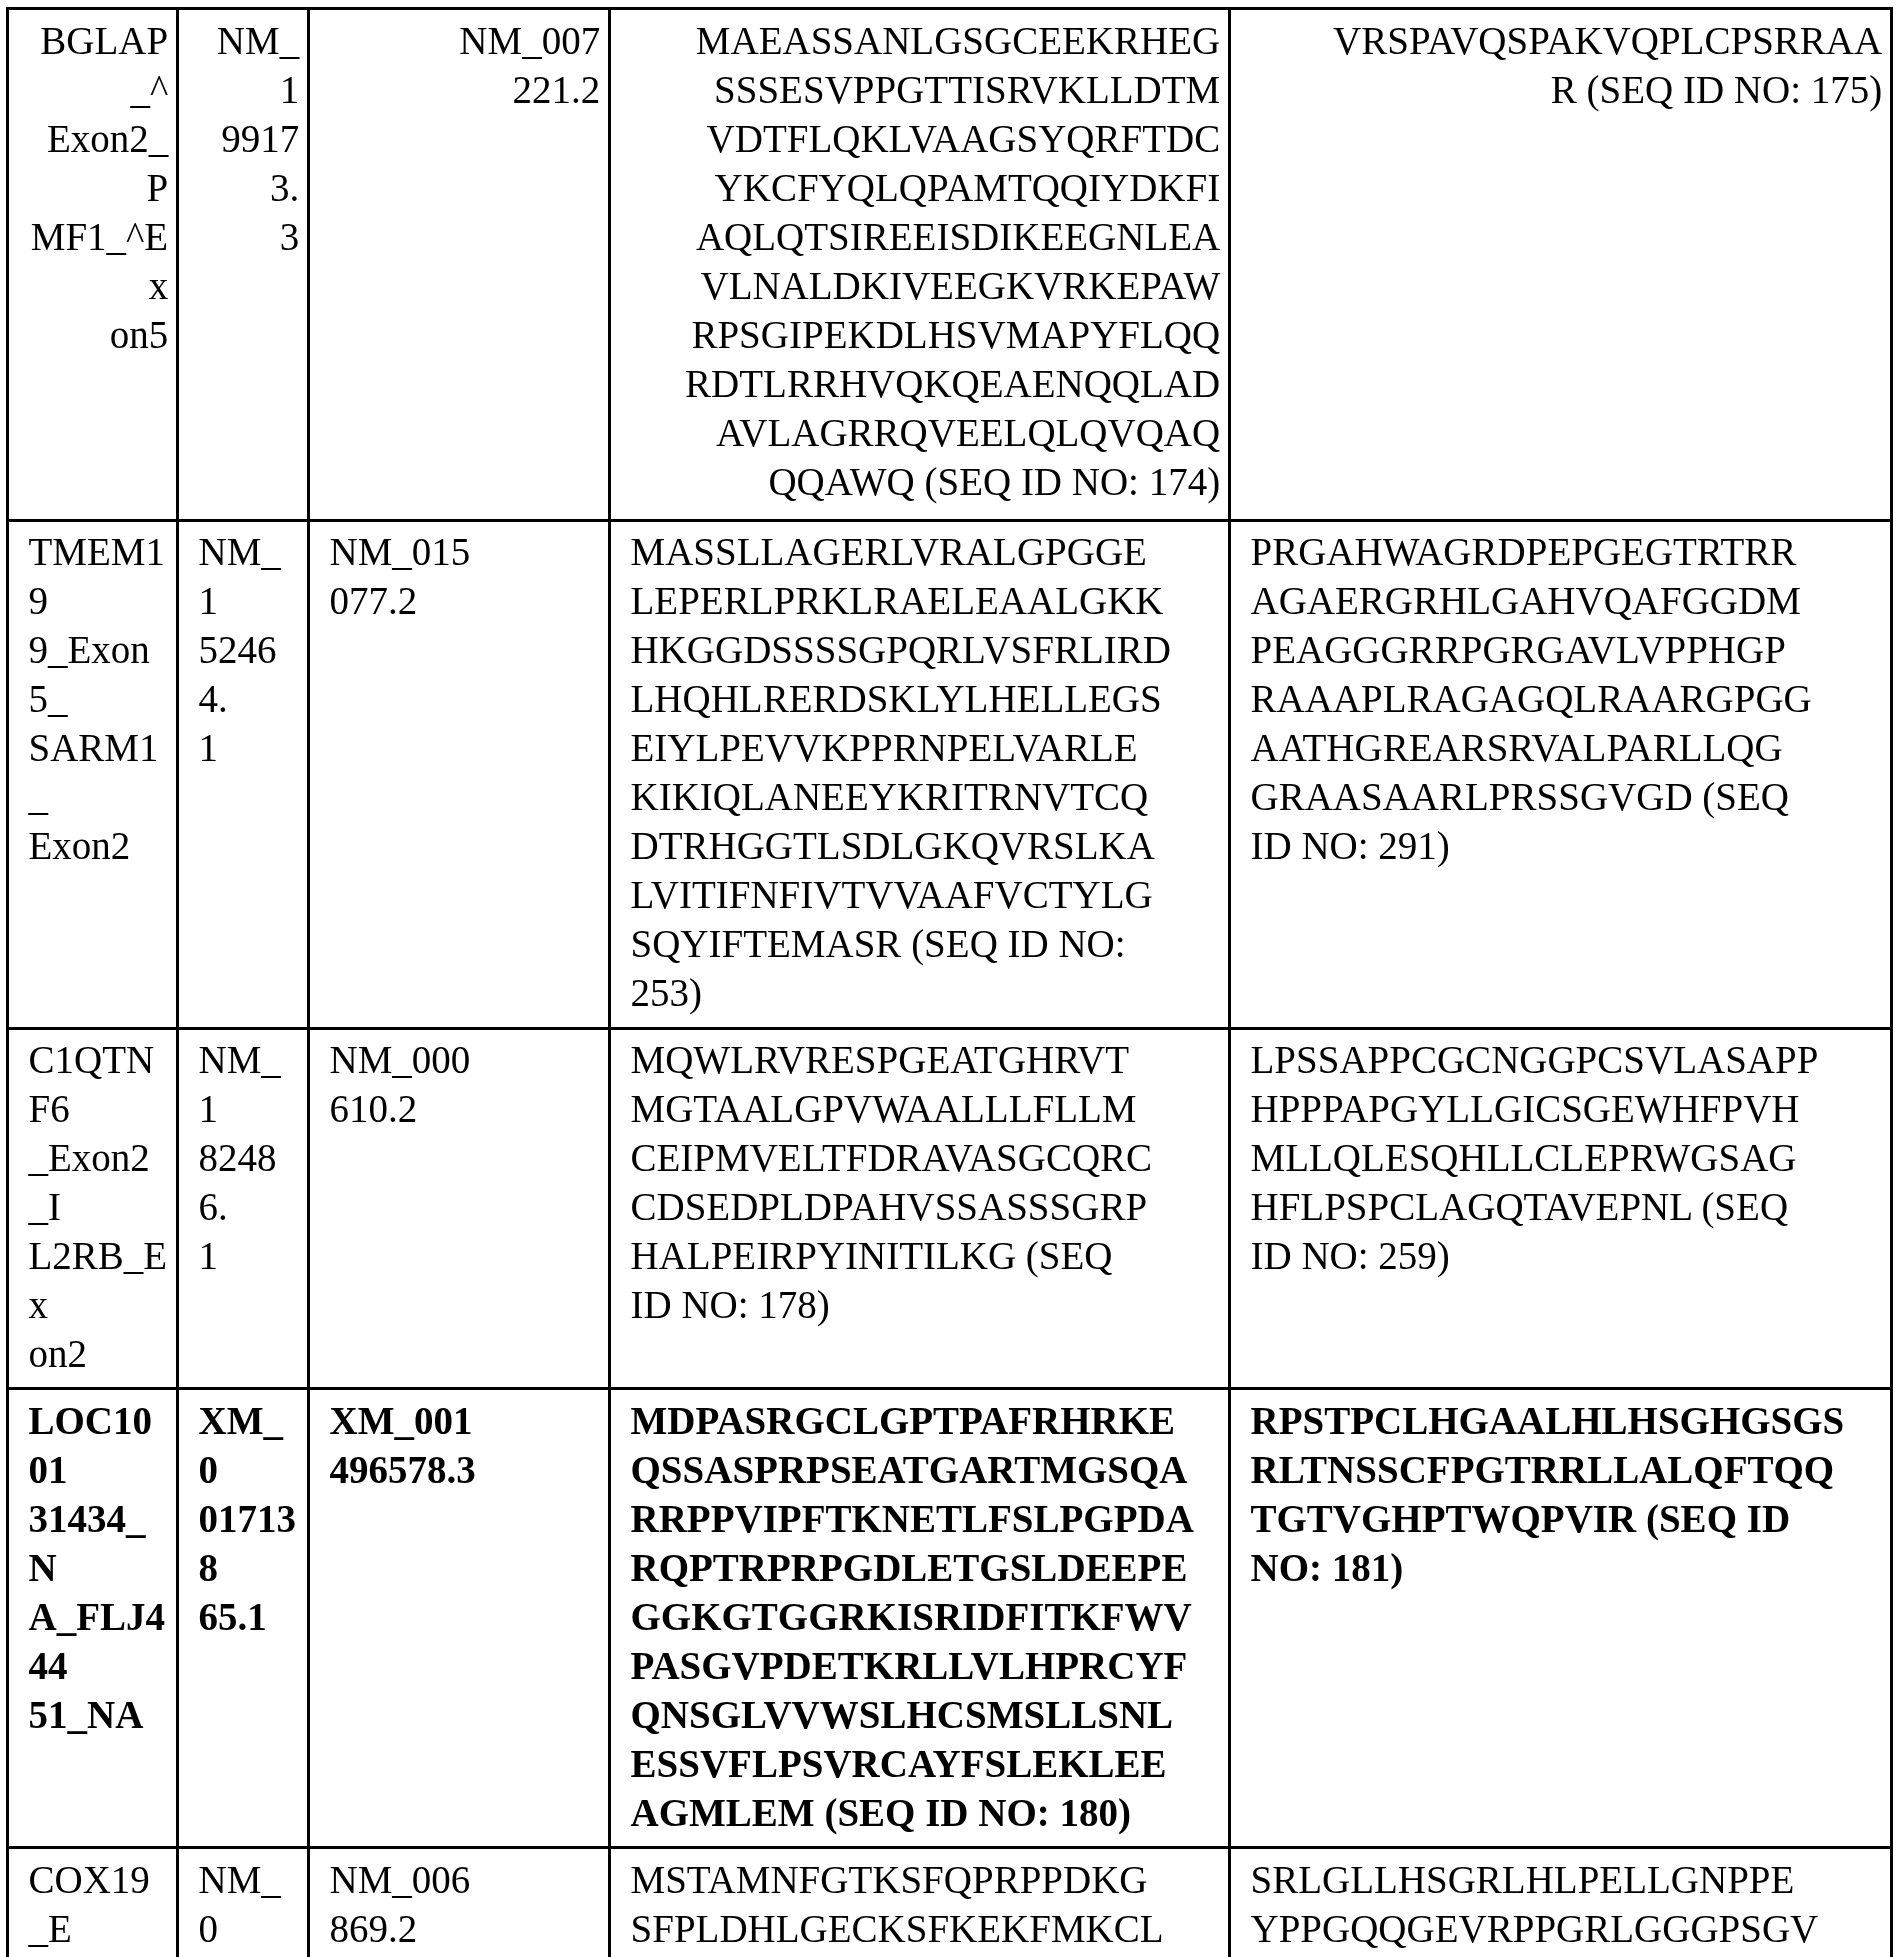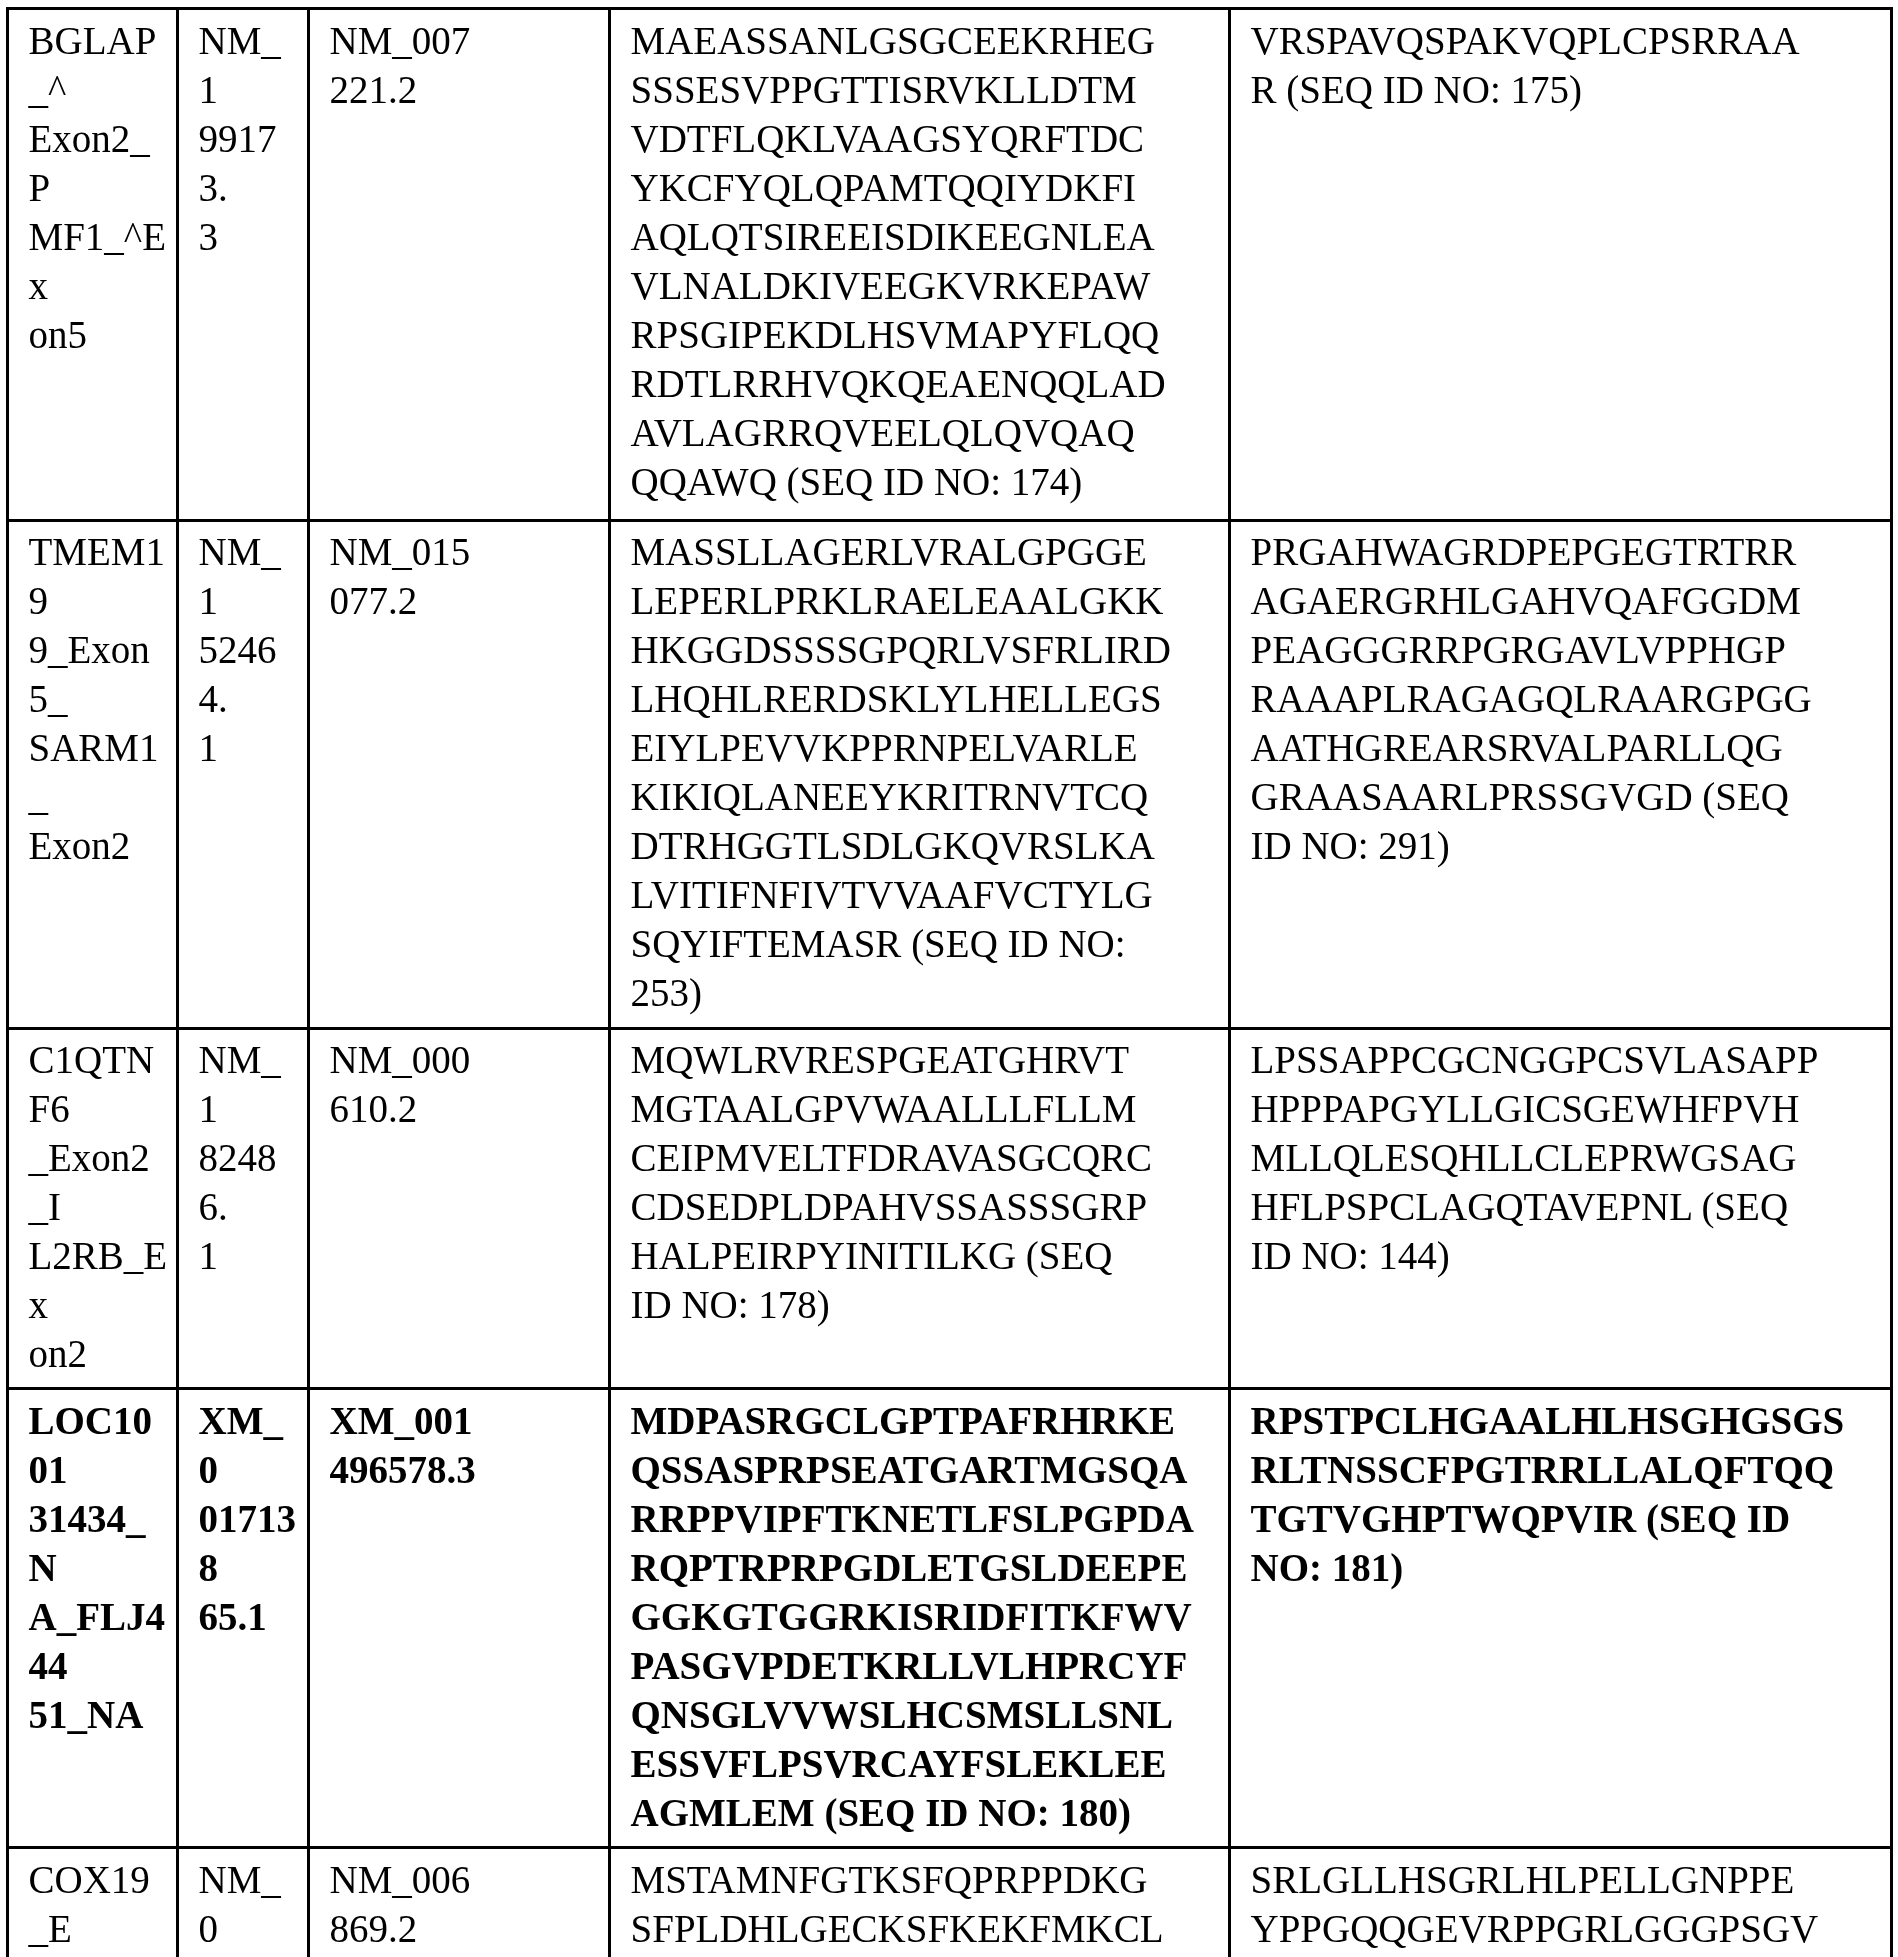--- a/index.html
+++ b/index.html
@@ -31,21 +31,21 @@
     border: 3.7px solid #000000;
     vertical-align: top;
     padding: 5.5px 7.3px 9.2px 20px;
     font-size: 39px;
     line-height: 49px;
     letter-spacing: 0px;
     white-space: pre-wrap;
     word-break: break-all;
     overflow: hidden;
   }
-  tr.r1 td { height: 494px; }
+  tr.r1 td { height: 494px; text-align: right; }
   tr.r2 td { height: 484px; }
   tr.r3 td { height: 299px; }
   tr.r4 td { height: 437px; font-weight: bold; }
   tr.r5 td { height: 196px; }
 </style>
 </head>
 <body>
 
 <table class="seq-table">
   <colgroup>
@@ -120,21 +120,21 @@
       <td>MQWLRVRESPGEATGHRVT
 MGTAALGPVWAALLLFLLM
 CEIPMVELTFDRAVASGCQRC
 CDSEDPLDPAHVSSASSSGRP
 HALPEIRPYINITILKG (SEQ
 ID NO: 178)</td>
       <td>LPSSAPPCGCNGGPCSVLASAPP
 HPPPAPGYLLGICSGEWHFPVH
 MLLQLESQHLLCLEPRWGSAG
 HFLPSPCLAGQTAVEPNL (SEQ
-ID NO: 144)</td>
+ID NO: 259)</td>
     </tr>
     <tr class="r4">
       <td>LOC1001
 31434_N
 A_FLJ444
 51_NA</td>
       <td>XM_0
 017138
 65.1</td>
       <td>XM_001

